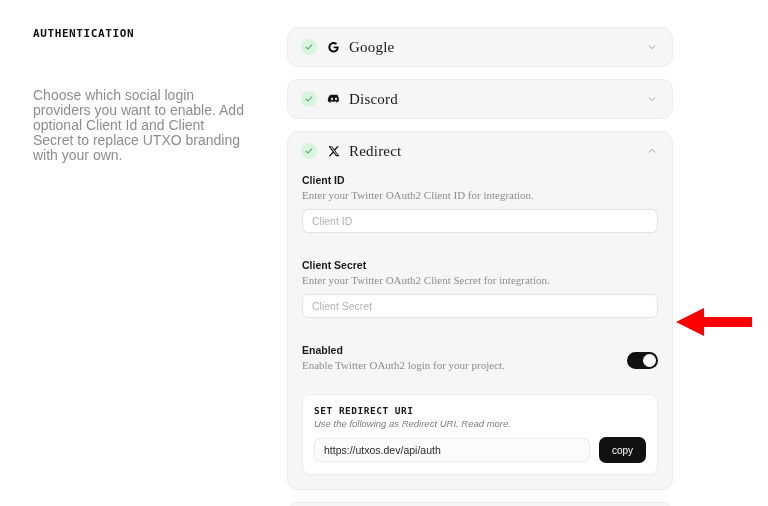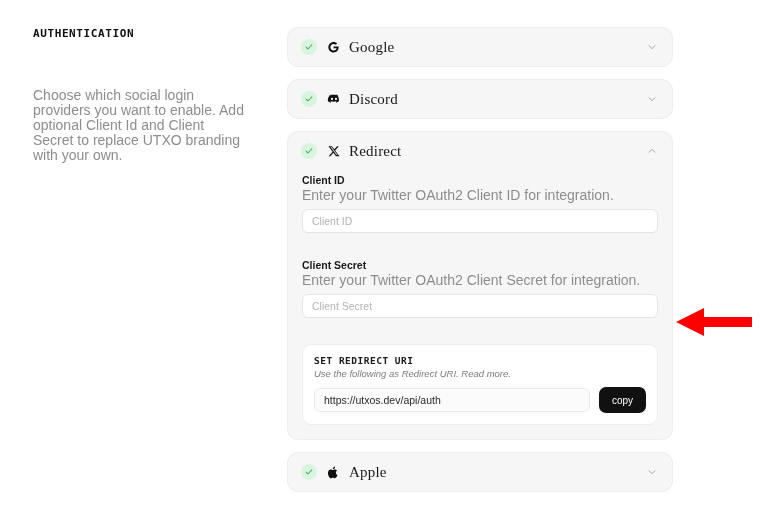--- a/index.html
+++ b/index.html
@@ -122,24 +122,25 @@
   .field { margin-bottom: 26px; }
 
   .field-label {
     font-size: 10.5px;
     font-weight: bold;
     color: #1a1a1a;
     margin-bottom: 3px;
   }
 
   .field-help {
-    font-size: 14px;
+    font-size: 11px;
     color: #8d8d8d;
     margin-bottom: 7px;
     line-height: 13px;
+    font-family: Liberation Serif, serif;
   }
 
   .text-input {
     width: 100%;
     height: 24px;
     background: #ffffff;
     border: 1px solid #e4e4e4;
     border-radius: 6px;
     padding: 0 9px;
     font-family: "Liberation Sans", sans-serif;
@@ -326,20 +327,29 @@
           <div class="field-help">Enter your Twitter OAuth2 Client ID for integration.</div>
           <input class="text-input" type="text" placeholder="Client ID" style="">
         </div>
 
         <div class="field">
           <div class="field-label">Client Secret</div>
           <div class="field-help">Enter your Twitter OAuth2 Client Secret for integration.</div>
           <input class="text-input" type="text" placeholder="Client Secret" style="">
         </div>
 
+        <div class="toggle-row">
+          <div class="toggle-texts">
+            <div class="field-label">Enabled</div>
+            <div class="field-help">Enable Twitter OAuth2 login for your project.</div>
+          </div>
+          <div class="toggle">
+            <div class="toggle-knob"></div>
+          </div>
+        </div>
 
         <div class="redirect-panel">
           <div class="redirect-title">SET REDIRECT URI</div>
           <div class="redirect-help">Use the following as Redirect URI. Read more.</div>
           <div class="redirect-row">
             <input class="redirect-input" type="text" readonly="" value="https://utxos.dev/api/auth" style="">
             <button class="copy-button">copy</button>
           </div>
         </div>
 

